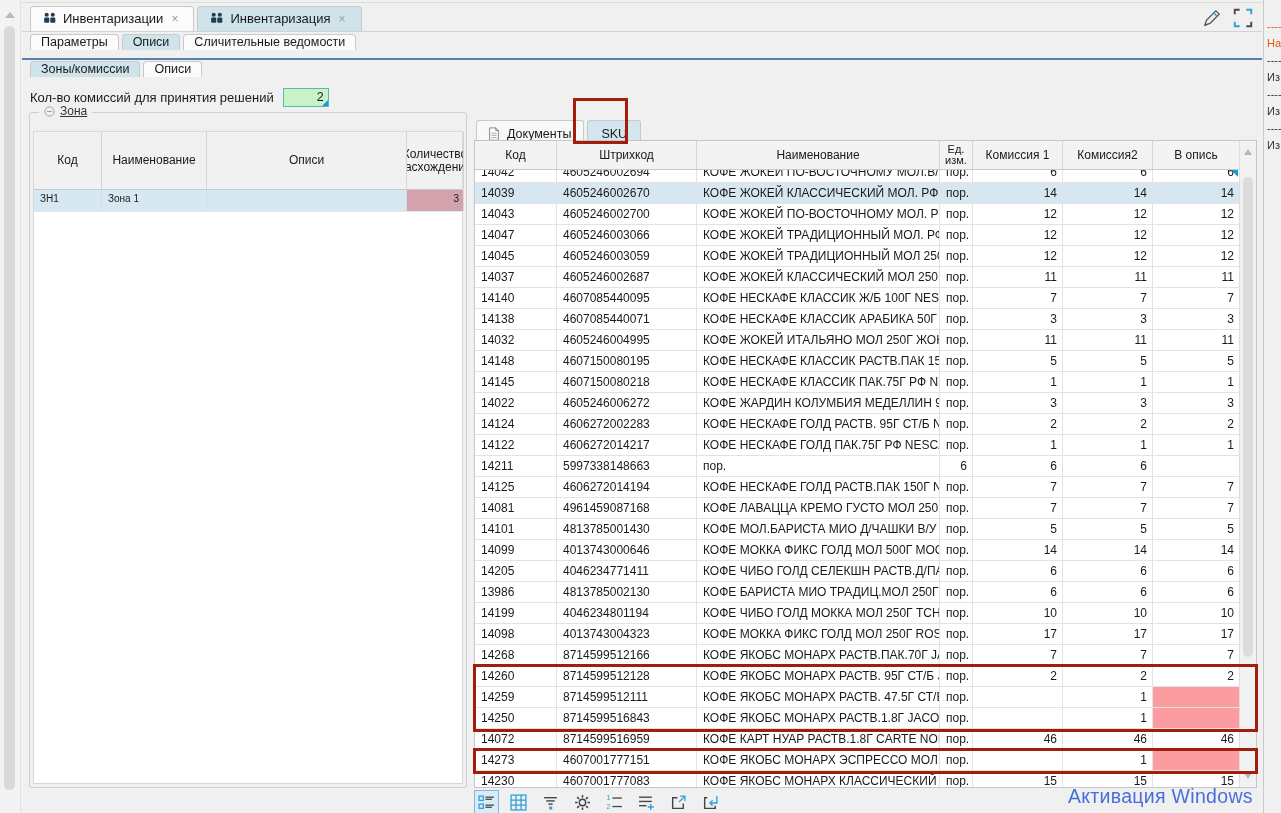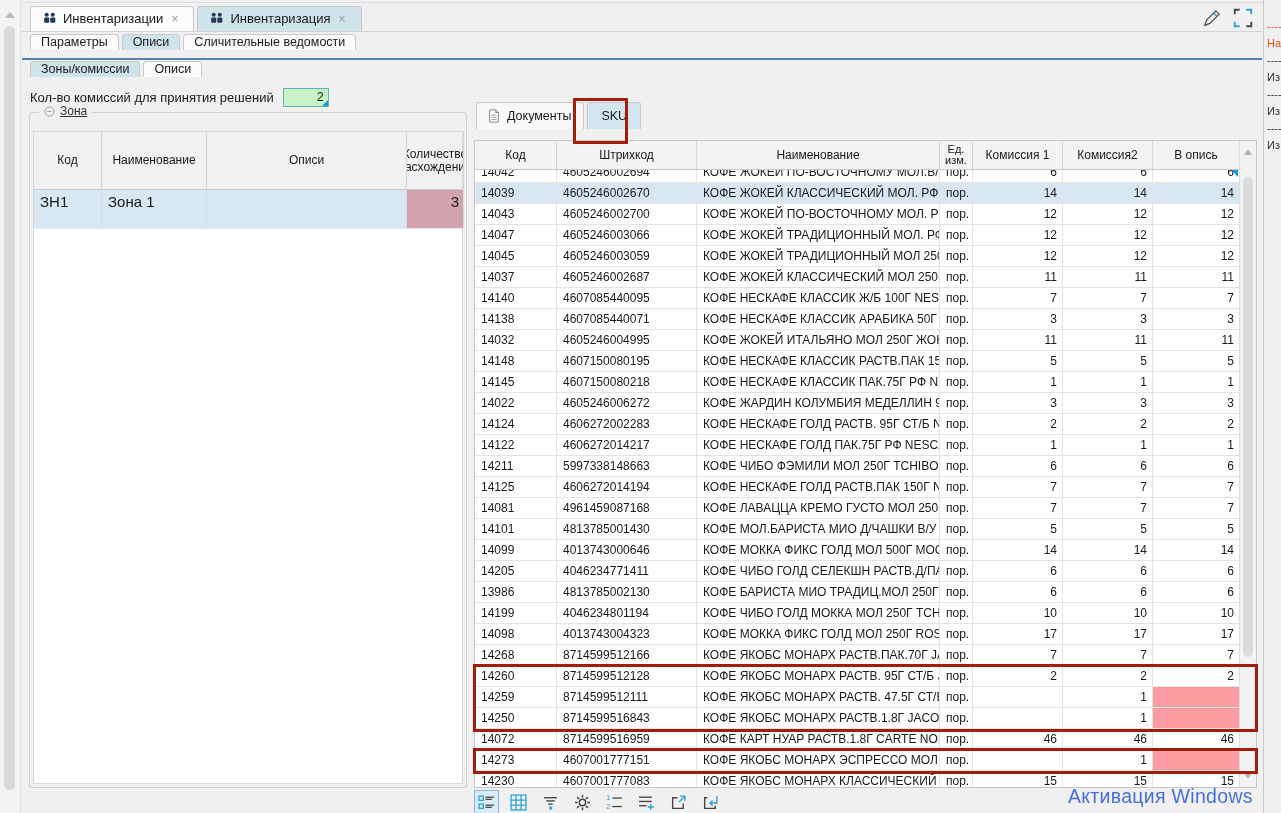--- a/index.html
+++ b/index.html
@@ -40,27 +40,27 @@
 
   
   .zone-box { position:absolute; left:29px; top:112px; width:438px; height:676px;
     border:1px solid #cfcfcf; border-radius:3px; }
   .zone-legend { position:absolute; top:-9px; left:9px; background:#f0f0f0; padding:0 5px;
     font-size:12px; color:#333; display:flex; align-items:center; gap:5px;text-decoration:underline; }
   .zone-table { position:absolute; left:3px; top:18px; right:3px; bottom:3px; background:#fff; border:1px solid #d8d8d8; }
   .zhead { display:grid; grid-template-columns:68px 105px 200px 57px; height:58px; background:#f1f1f1; border-bottom:1px solid #c9c9c9; }
   .zhead .hc { border-right:1px solid #d4d4d4; display:flex; align-items:center; justify-content:center;
     font-size:12px; text-align:center; line-height:13px; padding:2px; overflow:hidden; }
-  .zrow { display:grid; grid-template-columns:68px 105px 200px 57px; height:39px; background:#d8e8f2; border-bottom:1px solid #dfe9f0; font-size:15px; }
+  .zrow { display:grid; grid-template-columns:68px 105px 200px 57px; height:22px; background:#d8e8f2; border-bottom:1px solid #dfe9f0; font-size:10px; }
   .zrow .c { border-right:1px solid #cfdfe9; padding:3px 5px 0 6px; overflow:hidden; white-space:nowrap; }
   .zrow .c.num { text-align:right; background:#d2a3ac; padding-right:4px; }
 
   
   .sku-panel { position:absolute; left:470px; top:98px; width:794px; height:715px; }
-  .dtabs { position:absolute; left:6px; top:4px; display:flex; align-items:flex-end; }
+  .dtabs { position:absolute; left:6px; top:22px; display:flex; align-items:flex-end; }
   .dtab { display:inline-flex; align-items:center; gap:6px; padding:4px 12px 5px 10px; height:27px;
     background:#f8f8f8; border:1px solid #c9c9c9; border-bottom:none; border-radius:3px 3px 0 0; font-size:12.5px; margin-right:3px; }
   .dtab.active { background:#d3e5ee; padding:4px 13px 5px 13px; }
 
   .sku-wrap { position:absolute; left:4px; top:42px; width:783px; height:648px; background:#fff; border:1px solid #c6c6c6; }
   .shead { display:grid; grid-template-columns:82px 140px 243px 33px 90px 90px 87px; height:29px; background:#f3f3f3; border-bottom:1px solid #c8c8c8; }
   .shead .hc { border-right:1px solid #d6d6d6; display:flex; align-items:center; justify-content:center;
     font-size:12px; text-align:center; overflow:hidden; }
   .shead .hc.unit { font-size:11px; line-height:11px; padding:0 1px; }
   .sku-view { position:relative; height:617px; overflow:hidden; width:765px; }
@@ -364,21 +364,20 @@
             <div class="c">4606272014217</div>
             <div class="c">КОФЕ НЕСКАФЕ ГОЛД ПАК.75Г РФ NESCAFE</div>
             <div class="c">пор.</div>
             <div class="c num">1</div>
             <div class="c num">1</div>
             <div class="c num">1</div>
           </div>
           <div class="srow">
             <div class="c">14211</div>
             <div class="c">5997338148663</div>
-            <div class="c">КОФЕ ЧИБО ФЭМИЛИ МОЛ 250Г TCHIBO</div>
             <div class="c">пор.</div>
             <div class="c num">6</div>
             <div class="c num">6</div>
             <div class="c num">6</div>
           </div>
           <div class="srow">
             <div class="c">14125</div>
             <div class="c">4606272014194</div>
             <div class="c">КОФЕ НЕСКАФЕ ГОЛД РАСТВ.ПАК 150Г NESC</div>
             <div class="c">пор.</div>

